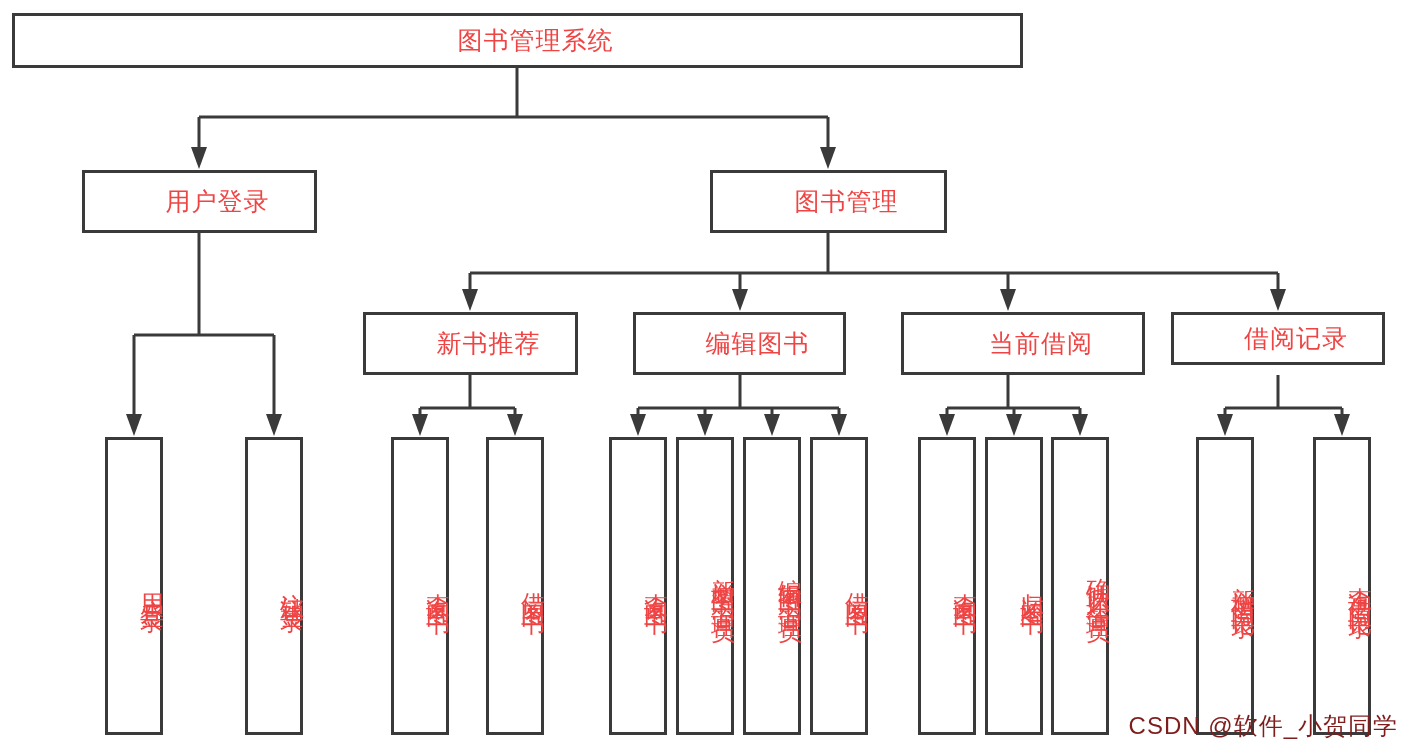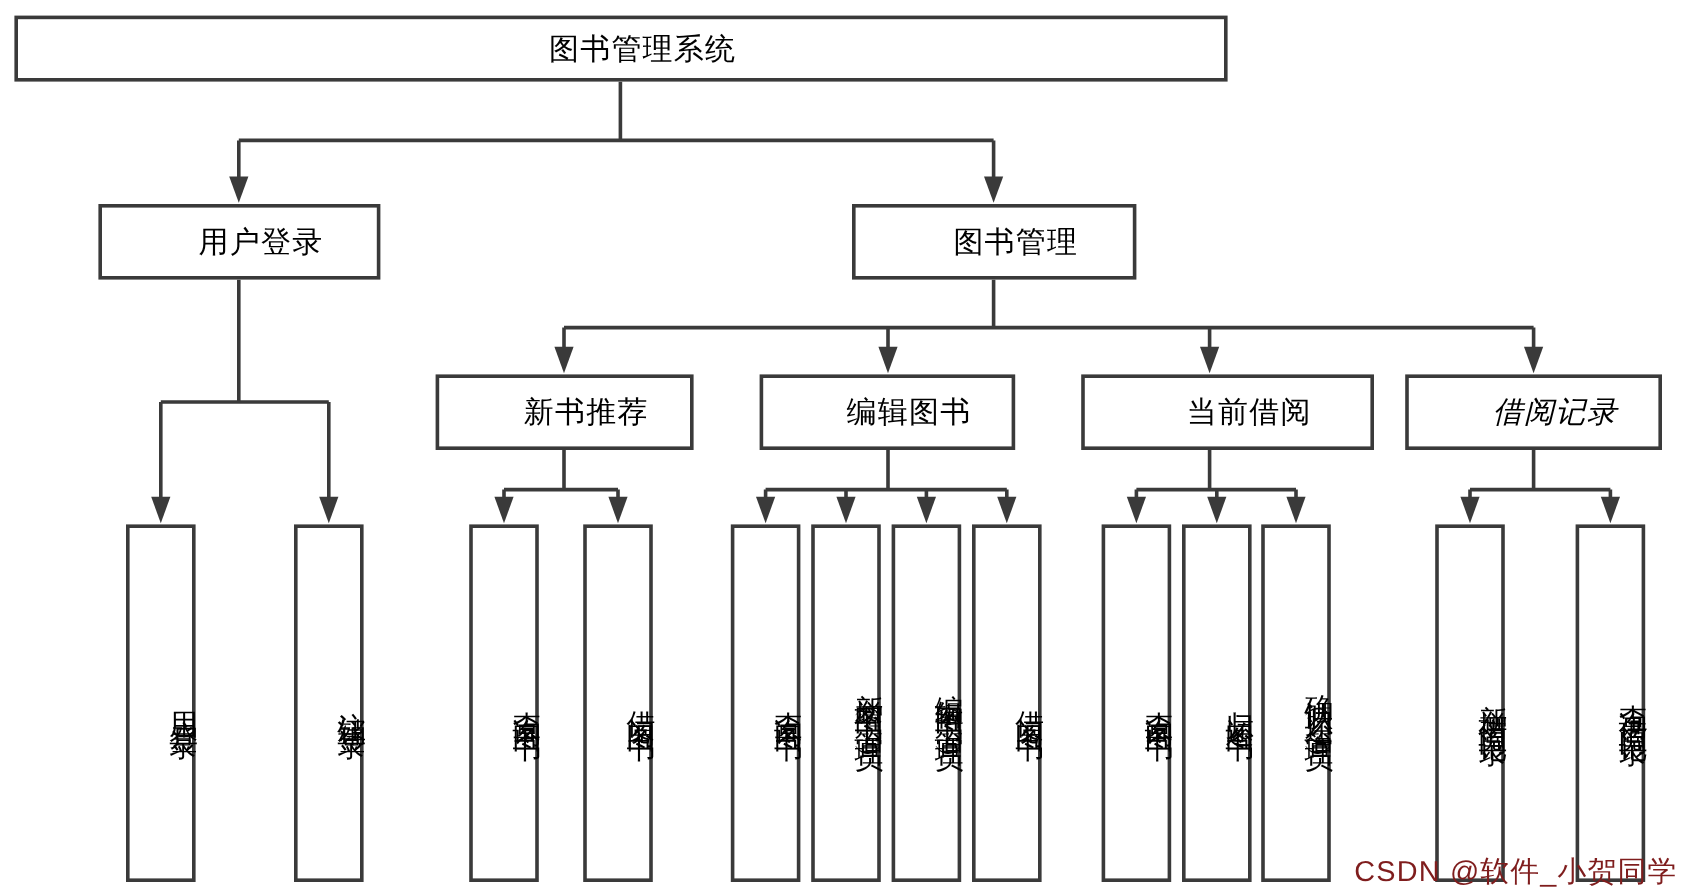--- a/index.html
+++ b/index.html
@@ -6,37 +6,37 @@
   body{
     width:1405px;height:747px;position:relative;background:#ffffff;
     font-family:"Liberation Sans","DejaVu Sans",sans-serif;
     overflow:hidden;
   }
   #connectors{position:absolute;left:0;top:0;z-index:1;}
   .node{
     position:absolute;z-index:2;background:#ffffff;
     border:3px solid #3a3a3a;box-sizing:border-box;
     display:flex;align-items:center;justify-content:center;
-    color:#000000;
+    color:#ef4444;
     padding-left:36px;
   }
   .node.h{font-size:25px;letter-spacing:1px;}
   .node.v span{
     writing-mode:vertical-rl;
     font-size:24px;line-height:1;letter-spacing:6px;
     white-space:nowrap;
   }
   
   .n-root   {left:12px;  top:13px;  width:1011px;height:55px;}
   .n-login  {left:82px;  top:170px; width:235px; height:63px;}
   .n-mgmt   {left:710px; top:170px; width:237px; height:63px;text-align:center;}
   .n-newbook{left:363px; top:312px; width:215px; height:63px;align-items:center;}
   .n-borrow {left:633px; top:312px; width:213px; height:63px;}
   .n-current{left:901px; top:312px; width:244px; height:63px;}
-  .n-record {left:1171px;top:312px; width:214px; height:63px;font-style:italic;}
+  .n-record {left:1171px;top:312px; width:214px; height:53px;}
   
   .leaf{top:437px;height:298px;width:58px;}
   .l-1a{left:105px;} .l-1b{left:245px;}
   .l-2a{left:391px;} .l-2b{left:486px;}
   .l-3a{left:609px;} .l-3b{left:676px;} .l-3c{left:743px;} .l-3d{left:810px;}
   .l-4a{left:918px;} .l-4b{left:985px;} .l-4c{left:1051px;}
   .l-5a{left:1196px;} .l-5b{left:1313px;}
   .watermark{
     position:absolute;right:7px;bottom:5px;z-index:3;
     color:#7f1d1d;font-size:24px;letter-spacing:1px;

